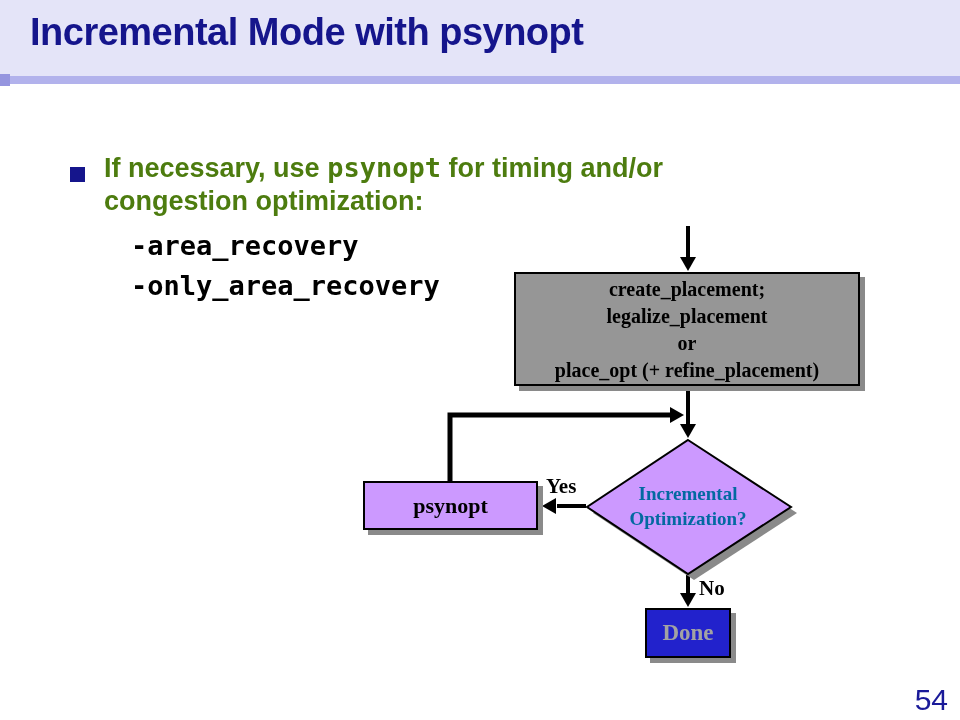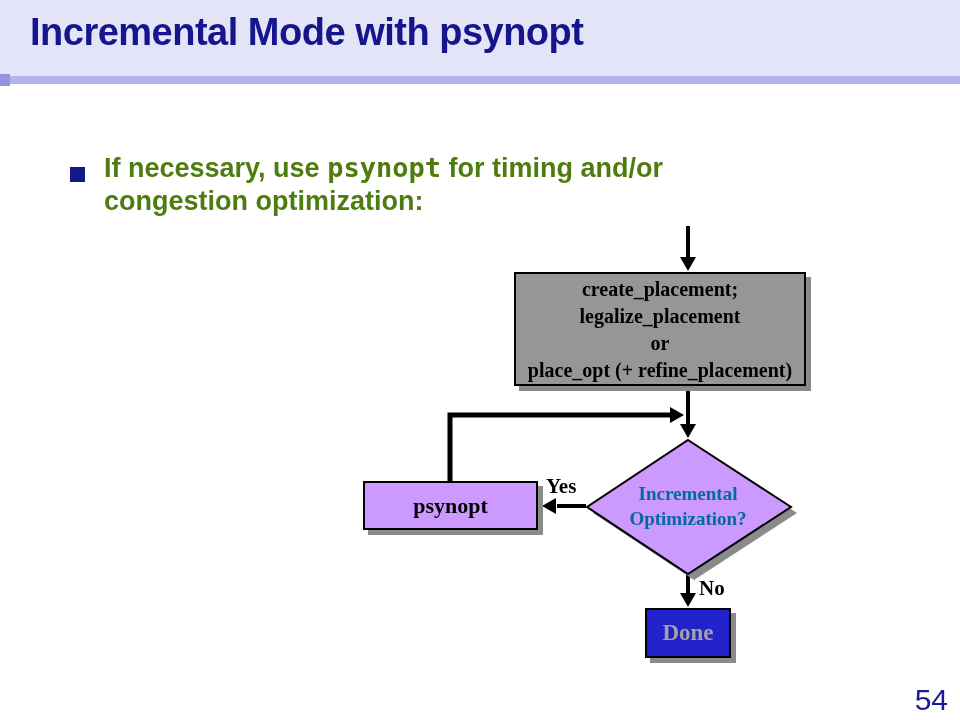--- a/index.html
+++ b/index.html
@@ -25,21 +25,21 @@
   
   .bullet-square{position:absolute;left:70px;top:167px;width:15px;height:15px;background:var(--navy);}
   .bullet-text{position:absolute;left:104px;top:151px;width:700px;font-size:27px;font-weight:bold;color:#4d7c0f;line-height:33px;}
   .code{font-family:"DejaVu Sans Mono",monospace;font-weight:bold;}
   .mono-list{position:absolute;left:131px;top:226px;font-family:"DejaVu Sans Mono",monospace;font-weight:bold;font-size:27px;color:#000;}
   .mono-list .mono-item{line-height:40px;}
 
   
   .fc-box{position:absolute;border:2px solid #000;box-shadow:5px 5px 0 0 var(--shadow);box-sizing:border-box;
           font-family:"Liberation Serif",serif;font-weight:bold;color:#000;text-align:center;}
-  .placement-box{left:514px;top:272px;width:292px;height:114px;background:var(--gray-fill);
+  .placement-box{left:514px;top:272px;width:346px;height:114px;background:var(--gray-fill);
                  font-size:20px;line-height:27px;padding-top:2px;}
   .psynopt-box{left:363px;top:481px;width:175px;height:49px;background:var(--purple);
                font-size:22px;line-height:45px;}
   .done-box{left:645px;top:608px;width:86px;height:50px;background:var(--blue-fill);
             font-size:23px;line-height:46px;color:#a3a3a3;}
   .diamond-label{position:absolute;left:603px;top:481px;width:170px;text-align:center;
                  font-family:"Liberation Serif",serif;font-weight:bold;font-size:19px;line-height:25px;color:#0369a1;}
   .edge-label{position:absolute;font-family:"Liberation Serif",serif;font-weight:bold;font-size:21px;color:#000;}
   .yes-label{left:546px;top:474px;}
   .no-label{left:699px;top:576px;}
@@ -55,20 +55,24 @@
 
   <div class="header"></div>
   <div class="title">Incremental Mode with psynopt</div>
   <div class="stripe"></div>
   <div class="stripe-accent"></div>
 
   <div class="bullet-square"></div>
   <div class="bullet-text">
     <div><span>If necessary, use </span><span class="code">psynopt</span><span> for timing and/or</span></div>
     <div>congestion optimization:</div>
+  </div>
+  <div class="mono-list">
+    <div class="mono-item">-area_recovery</div>
+    <div class="mono-item">-only_area_recovery</div>
   </div>
 
   <svg class="connector-svg" viewBox="0 0 960 720">
 
     <line x1="688" y1="226" x2="688" y2="258" stroke="#000" stroke-width="4"></line>
     <polygon points="680,257 696,257 688,271" fill="#000"></polygon>
 
     <line x1="688" y1="388" x2="688" y2="424" stroke="#000" stroke-width="4"></line>
     <polygon points="680,424 696,424 688,438" fill="#000"></polygon>
 

